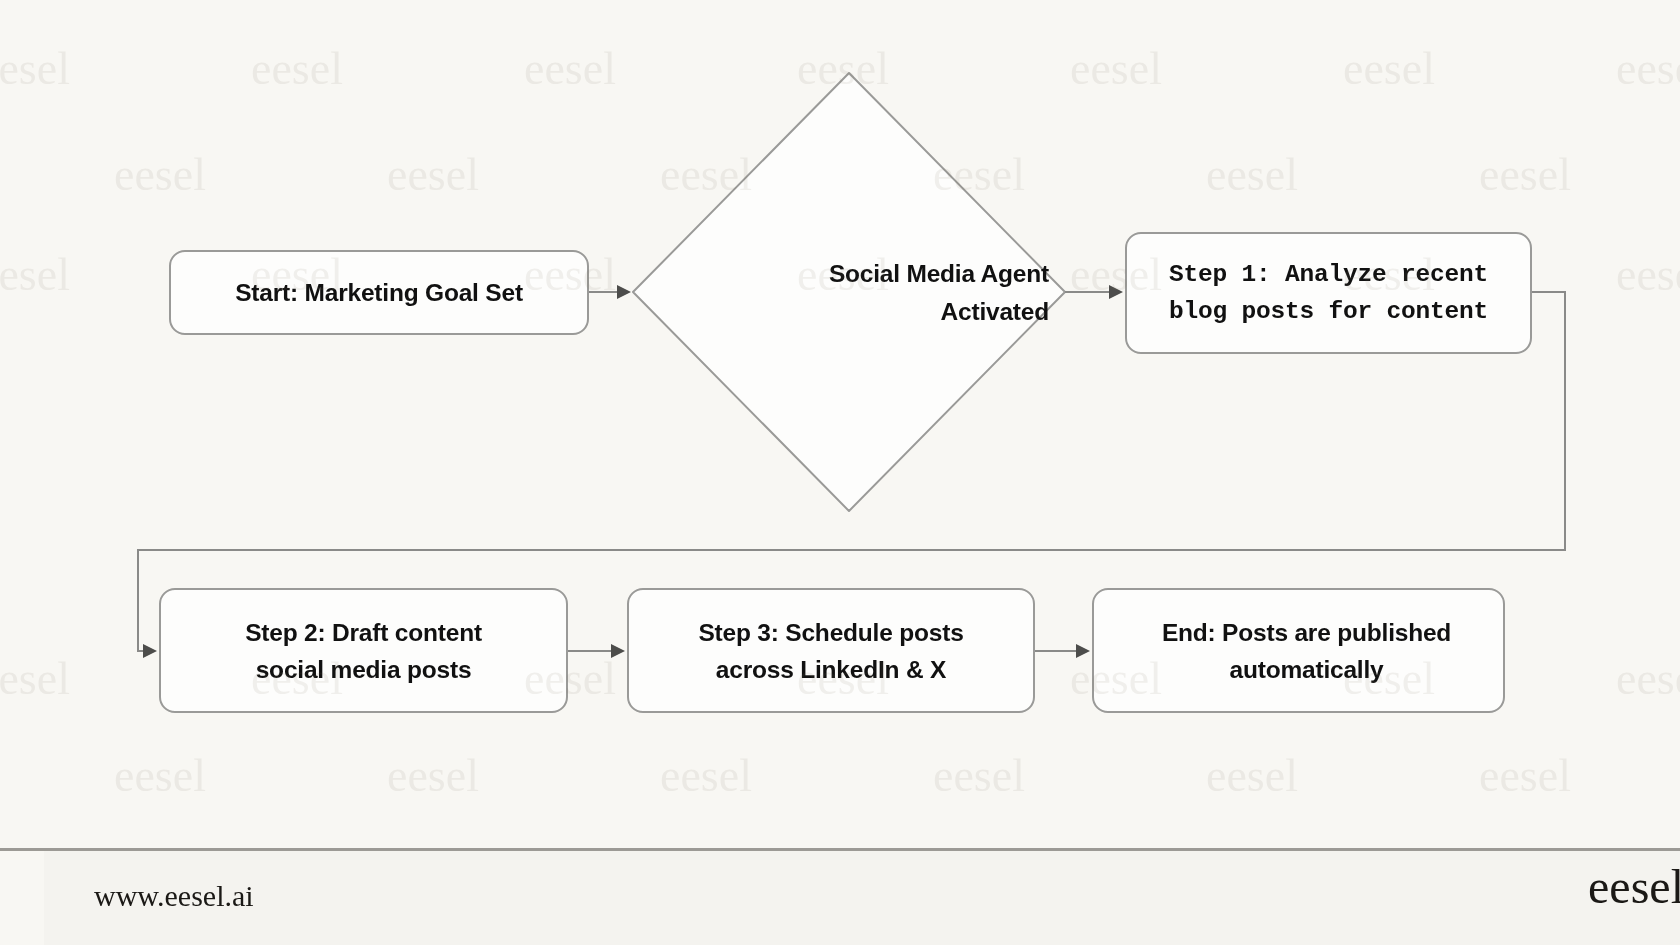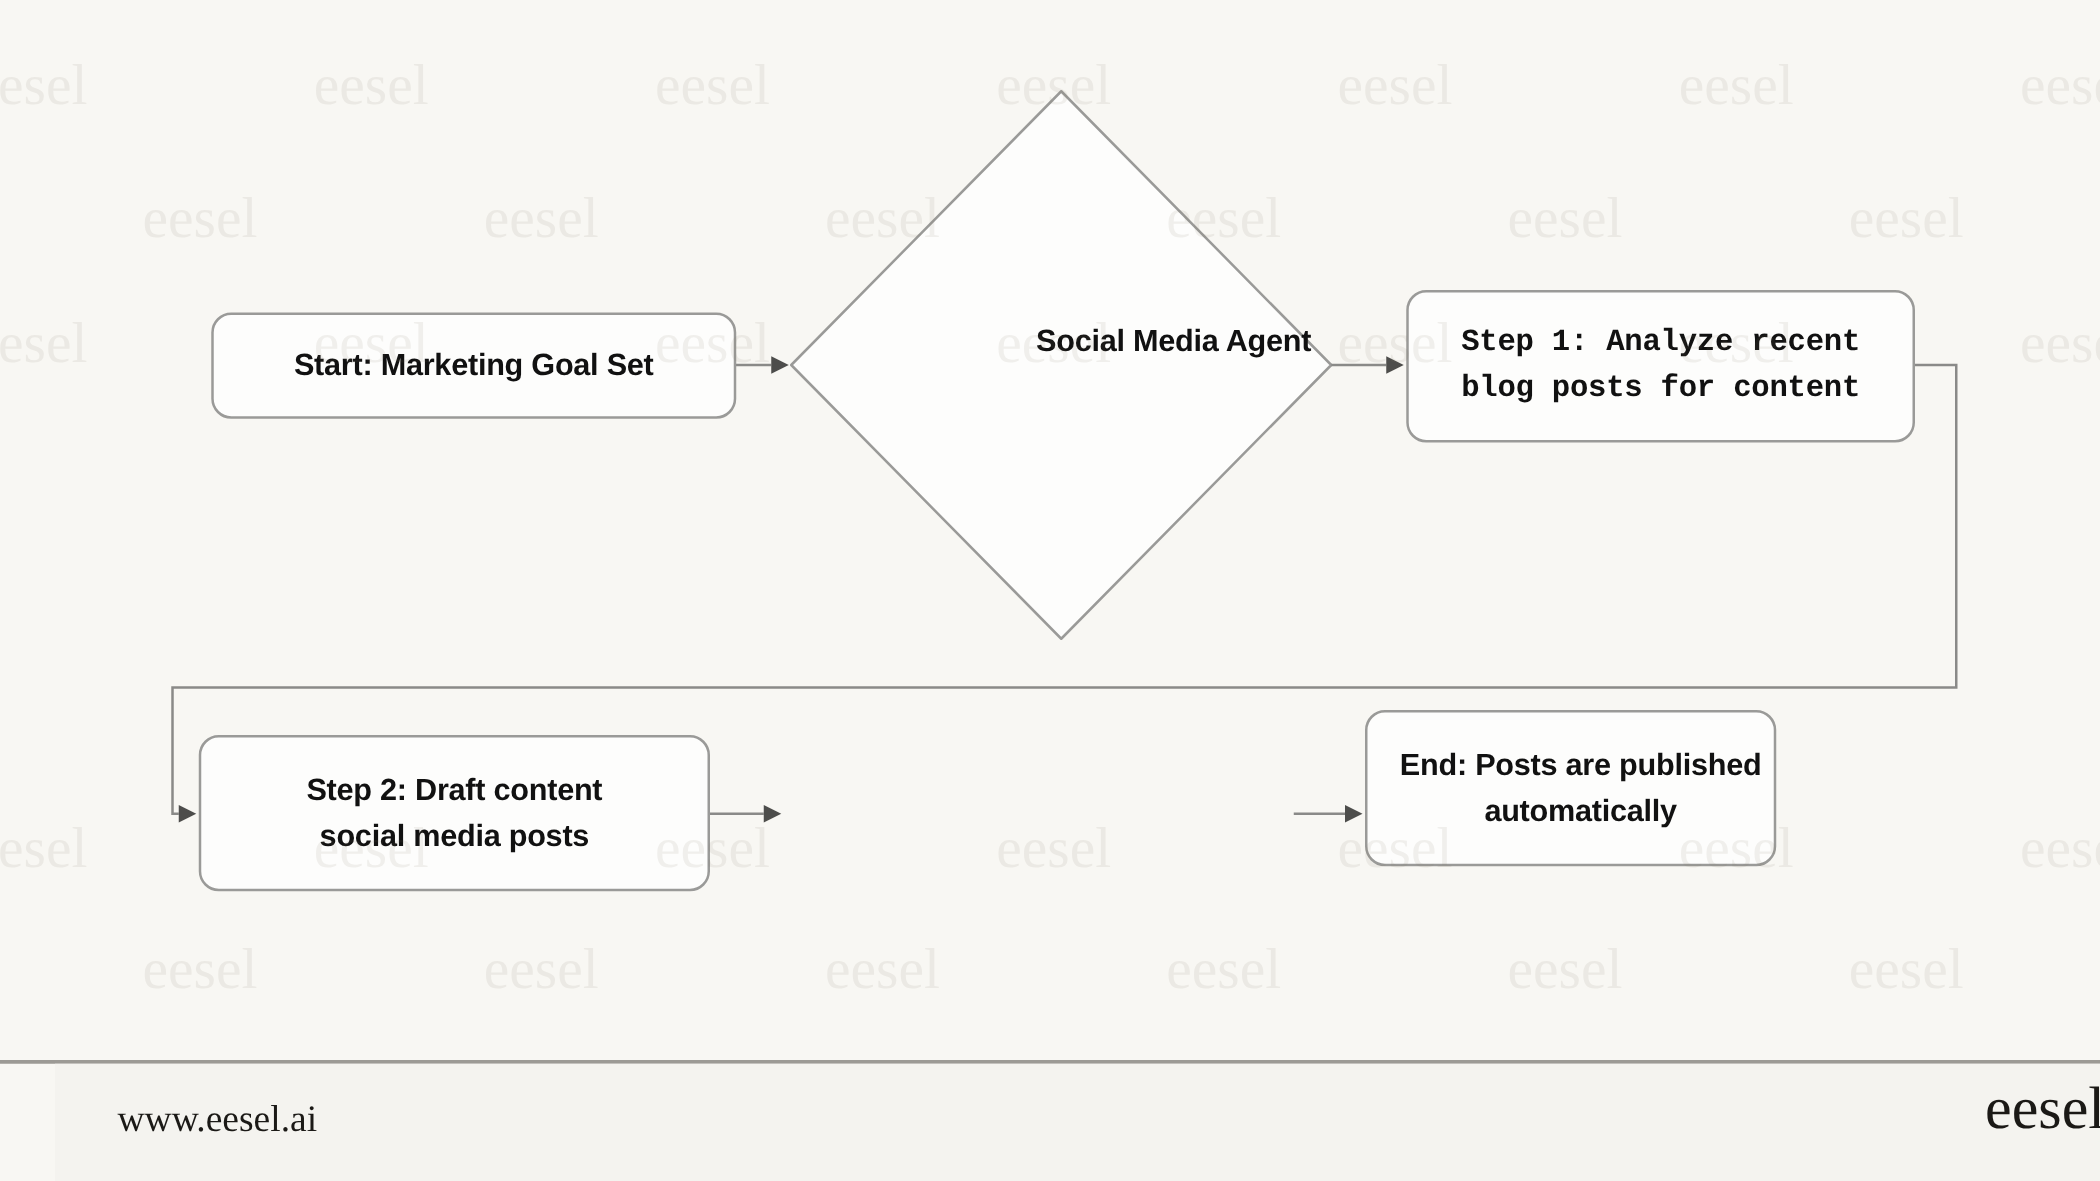--- a/index.html
+++ b/index.html
@@ -54,21 +54,21 @@
     color: var(--text, #111111);
     font-weight: 700;
     font-size: 24.5px;
     line-height: 37px;
     letter-spacing: -0.2px;
   }
   .node-start { left: 169px; top: 250px; width: 420px; height: 85px; }
   .node-step1 { left: 1125px; top: 232px; width: 407px; height: 122px; font-family: Liberation Mono, monospace; }
   .node-step2 { left: 159px;  top: 588px; width: 409px; height: 125px; }
   .node-step3 { left: 627px;  top: 588px; width: 408px; height: 125px; }
-  .node-end   { left: 1092px; top: 568px; width: 329px; height: 125px; padding-left: 16px; }
+  .node-end   { left: 1092px; top: 588px; width: 413px; height: 125px; padding-left: 16px; }
   .decision-label {
     position: absolute;
     z-index: 2;
     left: 649px; top: 255px;
     width: 400px;
     text-align: right;
     color: var(--text, #111111);
     font-weight: 700;
     font-size: 24.5px;
     line-height: 37.5px;
@@ -152,32 +152,37 @@
     <path class="conn" d="M1035 651 H1076"></path>
     <polygon class="arrowhead" points="1076,644 1090,651 1076,658"></polygon>
   </svg>
 
   <div class="node-box node-start">
     <span class="node-line">Start: Marketing Goal Set</span>
   </div>
 
   <div class="decision-label">
     <span class="node-line">Social Media Agent</span>
+    <span class="node-line">Activated</span>
   </div>
 
   <div class="node-box node-step1">
     <span class="node-line">Step 1: Analyze recent</span>
     <span class="node-line">blog posts for content</span>
   </div>
 
   <div class="node-box node-step2">
     <span class="node-line">Step 2: Draft content</span>
     <span class="node-line">social media posts</span>
   </div>
 
+  <div class="node-box node-step3">
+    <span class="node-line">Step 3: Schedule posts</span>
+    <span class="node-line">across LinkedIn &amp; X</span>
+  </div>
 
   <div class="node-box node-end">
     <span class="node-line">End: Posts are published</span>
     <span class="node-line">automatically</span>
   </div>
 
   <div class="watermark-layer">
       <span style="left: 24px; top: 68px;">eesel</span>
       <span style="left: 297px; top: 68px;">eesel</span>
       <span style="left: 570px; top: 68px;">eesel</span>

